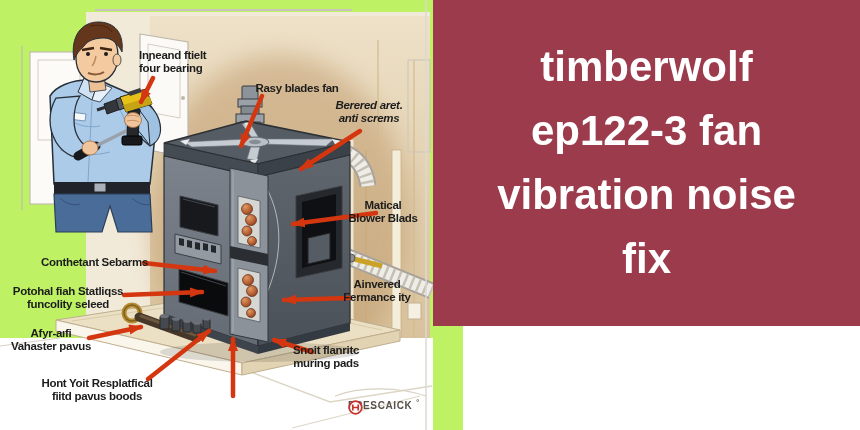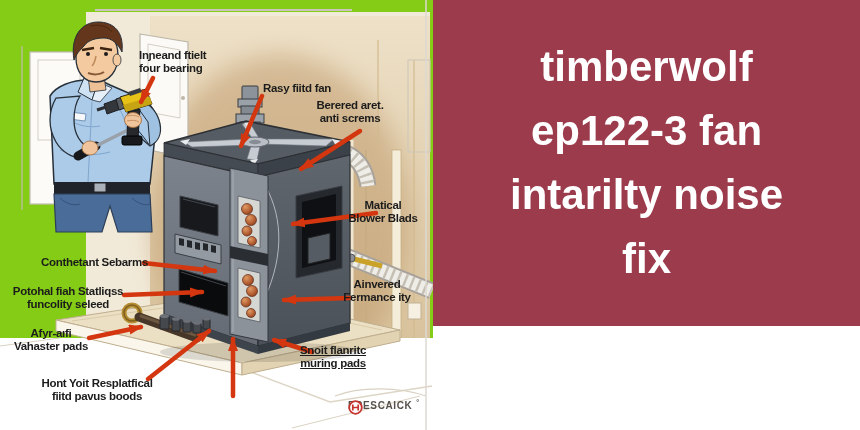--- a/index.html
+++ b/index.html
@@ -1,32 +1,32 @@
 <!DOCTYPE html>
 <html><head>
 <meta charset="utf-8">
 <style>
   html,body{margin:0;padding:0;background:#ffffff;}
   .stage{position:relative;width:860px;height:430px;overflow:hidden;font-family:"Liberation Sans",sans-serif;}
-  .left{position:absolute;left:0;top:0;width:433px;height:430px;background:#84cc16;}
+  .left{position:absolute;left:0;top:0;width:433px;height:430px;background:#bef264;padding-left:30px;}
   .left svg{position:absolute;left:0;top:0;}
   .lbl{position:absolute;font-family:"Liberation Sans",sans-serif;font-weight:700;font-size:11.5px;
        line-height:12.5px;letter-spacing:-0.3px;color:#1c1c1c;white-space:pre-line;}
   .c{text-align:center;}
   .lbl1{left:139px;top:49px;}
   .lbl2{left:237px;top:82px;width:120px;}
-  .lbl3{left:300px;top:99px;width:100px;}
+  .lbl3{left:319px;top:99px;width:100px;font-style:italic;}
   .lbl4{left:333px;top:187px;width:100px;margin-top:12px;}
   .lbl5{left:41px;top:256px;}
   .lbl6{left:3px;top:285px;width:130px;}
   .lbl7{left:327px;top:278px;width:100px;}
   .lbl8{left:1px;top:327px;width:100px;}
   .lbl9{left:32px;top:377px;width:130px;}
   .lbl10{left:187px;top:360px;width:130px;}
-  .lbl11{left:283px;top:344px;width:100px;text-decoration:underline;}
+  .lbl11{left:276px;top:344px;width:100px;}
   .logo{position:absolute;left:348px;top:400px;display:flex;align-items:center;gap:4px;}
   .logo-text{font-size:10px;font-weight:700;letter-spacing:.6px;color:#55504a;}
   .logo-sup{font-size:7px;font-weight:700;color:#55504a;position:relative;top:-3px;}
   .right{position:absolute;left:433px;top:0;width:427px;height:326px;background:#9b3b4c;
          display:flex;flex-direction:column;justify-content:center;align-items:center;}
   .title-line{color:#ffffff;font-size:42px;font-weight:700;line-height:64px;text-align:center;
               font-family:"Liberation Sans",sans-serif;}
 </style>
 </head>
 <body>
@@ -269,47 +269,47 @@
         <line x1="148" y1="379" x2="209" y2="331" marker-end="url(#ah)"></line>
         <line x1="233" y1="396" x2="233" y2="339" marker-end="url(#ah)"></line>
         <line x1="312" y1="352" x2="274" y2="340" marker-end="url(#ah)"></line>
       </g>
 
       <line x1="426" y1="0" x2="426" y2="430" stroke="#dcd8d2" stroke-width="1.5"></line>
     </svg>
 
     <div class="lbl lbl1">Inɲeand ftielt
 four bearing</div>
-    <div class="lbl lbl2 c">Rasy fiitd fan</div>
+    <div class="lbl lbl2 c">Rasy blades fan</div>
     <div class="lbl lbl3 c">Berered aret.
 anti screms</div>
     <div class="lbl lbl4 c">Matical
 Blower Blads</div>
     <div class="lbl lbl5">Conthetant Sebarms</div>
     <div class="lbl lbl6 c">Potohal fiah Statliqss
 funcolity seleed</div>
     <div class="lbl lbl7 c">Ainvered
 Fermance ity</div>
     <div class="lbl lbl8 c">Afyr-aıfi
-Vahaster pads</div>
+Vahaster pavus</div>
     <div class="lbl lbl9 c">Hont Yoit Resplatfical
 fiitd pavus boods</div>
     <div class="lbl lbl11 c">Snoit flanritc
 muring pads</div>
 
     <div class="logo">
       <svg width="15" height="15" viewBox="0 0 15 15">
         <circle cx="7.5" cy="7.5" r="6.3" fill="#ffffff" stroke="#c5342c" stroke-width="1.8"></circle>
         <path d="M4.8,4.6 V10.4 M10.2,4.6 V10.4 M4.8,7.5 H10.2" fill="none" stroke="#c5342c" stroke-width="1.7"></path>
       </svg>
       <span class="logo-text">PRESCAICK</span>
       <span class="logo-sup">°</span>
     </div>
   </div>
 
   <div class="right">
     <div class="title-line">timberwolf</div>
     <div class="title-line">ep122-3 fan</div>
-    <div class="title-line">intarilty noise</div>
+    <div class="title-line">vibration noise</div>
     <div class="title-line">fix</div>
   </div>
 
 </div>
 
 </body></html>

